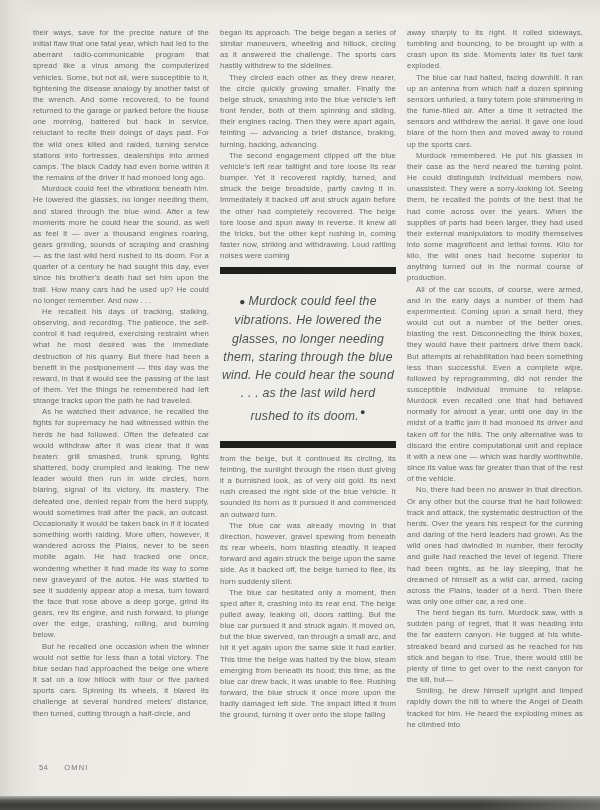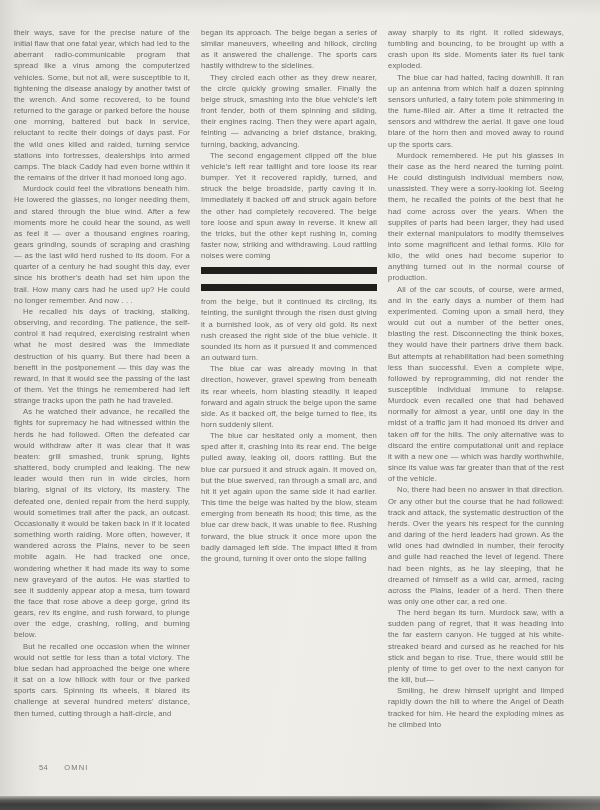--- a/index.html
+++ b/index.html
@@ -12,21 +12,21 @@
   body {
     font-family: "Liberation Sans", "DejaVu Sans", sans-serif;
     background:
       linear-gradient(to right, #d8d6d1 0px, #e5e3de 18px, rgba(232,230,225,0) 42px),
       linear-gradient(to bottom, #dedcd7 0px, rgba(236,234,229,0) 16px),
       linear-gradient(100deg, #eae8e3 0%, #f0eee9 55%, #e7e5df 100%);
     position: relative;
   }
   .columns {
     position: absolute;
-    left: 14px;
+    left: 33px;
     top: 27px;
     width: 550px;
     height: 732px;
     display: flex;
     gap: 11px;
     overflow: hidden;
   }
   .col {
     width: 176px;
     flex: 0 0 auto;
@@ -124,20 +124,23 @@
     <p>But he recalled one occasion when the winner would not settle for less than a total victory. The blue sedan had approached the beige one where it sat on a low hillock with four or five parked sports cars. Spinning its wheels, it blared its challenge at several hundred meters' distance, then turned, cutting through a half-circle, and</p>
   </div>
 
   <div class="col">
     <p class="noindent">began its approach. The beige began a series of similar maneuvers, wheeling and hillock, circling as it answered the challenge. The sports cars hastily withdrew to the sidelines.</p>
     <p>They circled each other as they drew nearer, the circle quickly growing smaller. Finally the beige struck, smashing into the blue vehicle's left front fender, both of them spinning and sliding, their engines racing. Then they were apart again, feinting — advancing a brief distance, braking, turning, backing, advancing.</p>
     <p>The second engagement clipped off the blue vehicle's left rear taillight and tore loose its rear bumper. Yet it recovered rapidly, turned, and struck the beige broadside, partly caving it in. Immediately it backed off and struck again before the other had completely recovered. The beige tore loose and spun away in reverse. It knew all the tricks, but the other kept rushing in, coming faster now, striking and withdrawing. Loud rattling noises were coming</p>
 
     <div class="pullquote">
       <div class="rule-top"></div>
+      <div class="quote-text">
+        <span class="bullet-open">●</span><span>Murdock could feel the vibrations. He lowered the glasses, no longer needing them, staring through the blue wind. He could hear the sound . . . as the last wild herd rushed to its doom.</span><span class="bullet-close">●</span>
+      </div>
       <div class="rule-bottom"></div>
     </div>
 
     <p class="noindent">from the beige, but it continued its circling, its feinting, the sunlight through the risen dust giving it a burnished look, as of very old gold. Its next rush creased the right side of the blue vehicle. It sounded its horn as it pursued it and commenced an outward turn.</p>
     <p>The blue car was already moving in that direction, however, gravel spewing from beneath its rear wheels, horn blasting steadily. It leaped forward and again struck the beige upon the same side. As it backed off, the beige turned to flee, its horn suddenly silent.</p>
     <p>The blue car hesitated only a moment, then sped after it, crashing into its rear end. The beige pulled away, leaking oil, doors rattling. But the blue car pursued it and struck again. It moved on, but the blue swerved, ran through a small arc, and hit it yet again upon the same side it had earlier. This time the beige was halted by the blow, steam emerging from beneath its hood; this time, as the blue car drew back, it was unable to flee. Rushing forward, the blue struck it once more upon the badly damaged left side. The impact lifted it from the ground, turning it over onto the slope falling</p>
   </div>
 
   <div class="col">
     <p class="noindent">away sharply to its right. It rolled sideways, tumbling and bouncing, to be brought up with a crash upon its side. Moments later its fuel tank exploded.</p>

